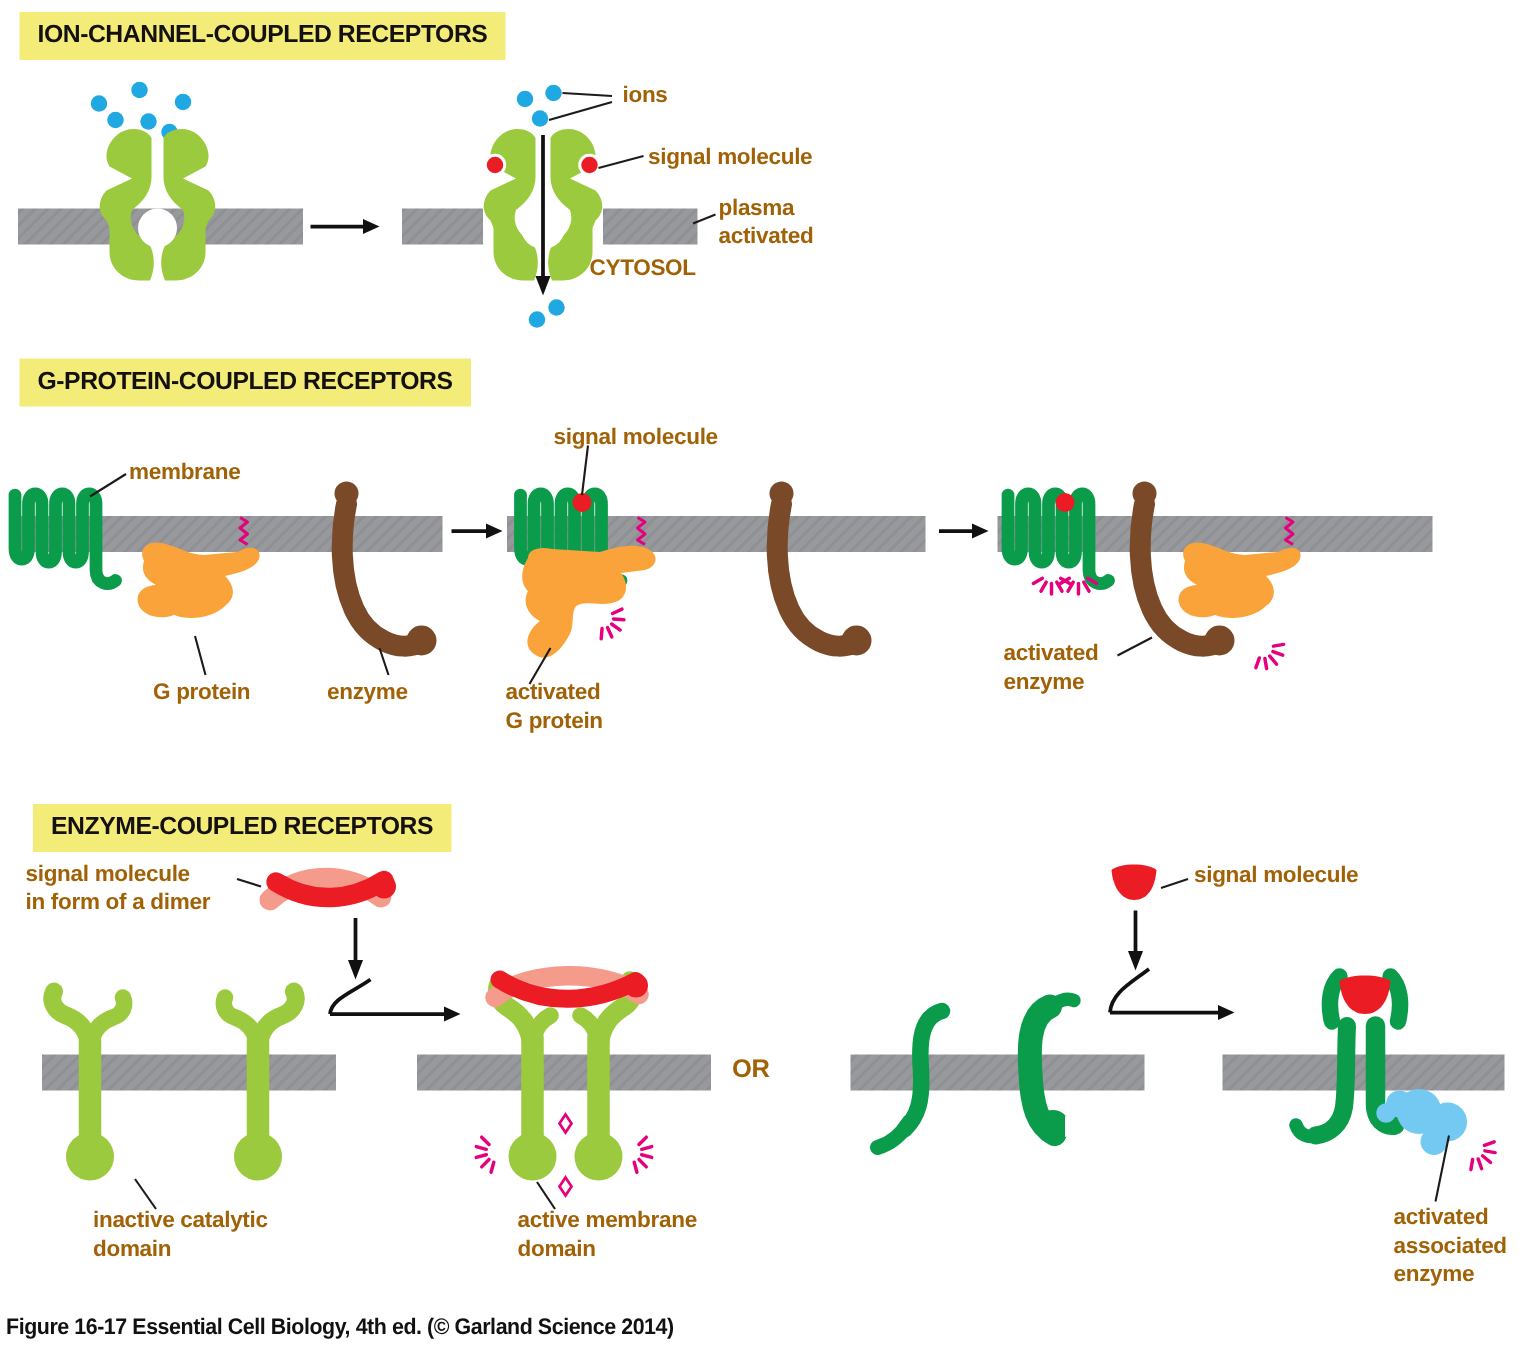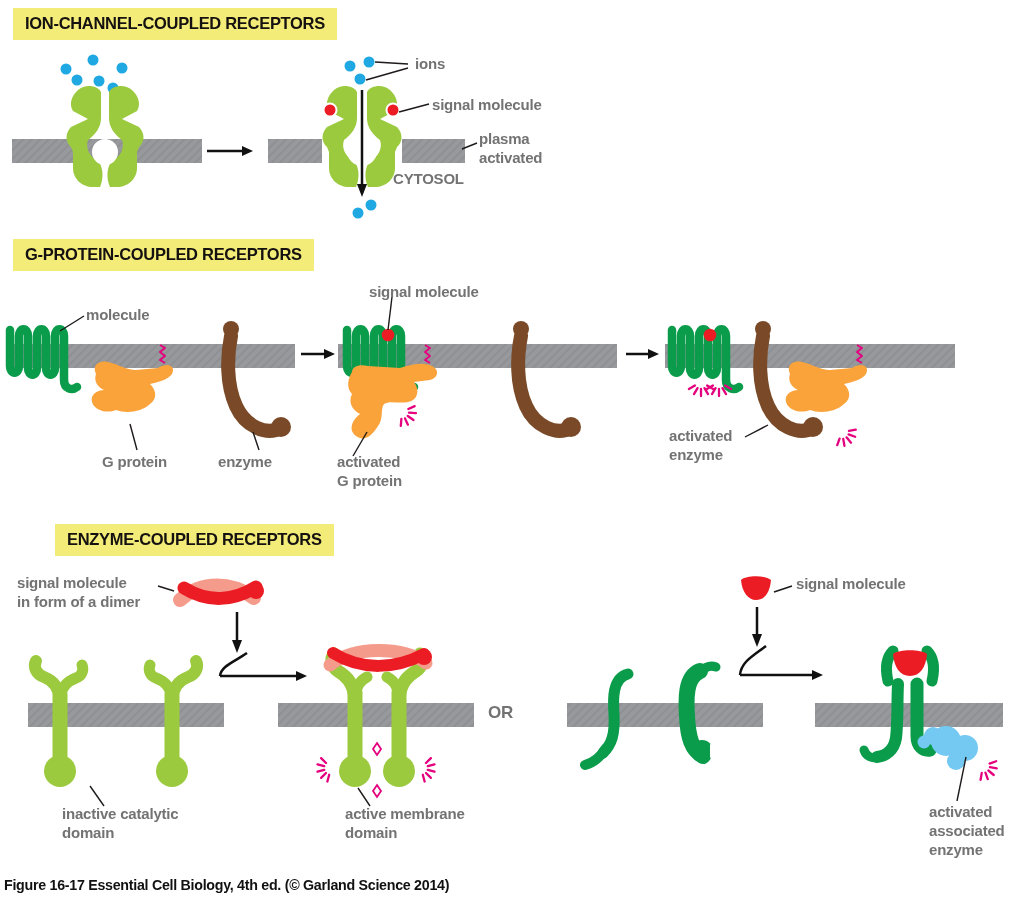--- a/index.html
+++ b/index.html
@@ -3,21 +3,21 @@
 <meta charset="utf-8">
 <style>
   html,body{margin:0;padding:0;background:#ffffff;}
   .canvas{
     position:relative;width:1025px;height:906px;background:#ffffff;overflow:hidden;
     font-family:"Liberation Sans","DejaVu Sans",sans-serif;color:#1d1a19;
   }
   .art{position:absolute;left:0;top:0;width:1025px;height:906px;}
   .lbl{
     position:absolute;font-weight:bold;font-size:15px;line-height:1.27;
-    white-space:pre-line;letter-spacing:-0.2px;color:#737373;
+    white-space:pre-line;letter-spacing:-0.2px;color:#a16207;
   }
   .title{
     position:absolute;background:#f3ec79;padding:6px 12px 7px 12px;
     font-weight:bold;font-size:16.5px;letter-spacing:-0.3px;color:#141110;
     white-space:nowrap;
   }
   .or{font-size:17px;}
   .caption{
     position:absolute;font-weight:bold;font-size:15px;letter-spacing:-0.3px;
     transform:scaleX(0.95);transform-origin:left center;white-space:nowrap;color:#111;
@@ -261,29 +261,29 @@
           <circle cx="924" cy="742" r="6.5"></circle>
       <circle cx="956" cy="761" r="9"></circle>
     </g>
     <use href="#fan" transform="translate(983,766) rotate(-50)"></use>
     <line x1="966" y1="757" x2="957" y2="801" stroke="#1d1a19" stroke-width="1.4"></line>
   </g>
 </svg>
 
 <div class="title" style="left:13px;top:8px;">ION-CHANNEL-COUPLED RECEPTORS</div>
 <div class="title" style="left:13px;top:239px;">G-PROTEIN-COUPLED RECEPTORS</div>
-<div class="title" style="left:22px;top:524px;margin-left:33px;">ENZYME-COUPLED RECEPTORS</div>
+<div class="title" style="left:22px;top:536px;">ENZYME-COUPLED RECEPTORS</div>
 
 <div class="lbl" style="left:415px;top:54px;">ions</div>
 <div class="lbl" style="left:432px;top:95px;">signal molecule</div>
 <div class="lbl" style="left:479px;top:129px;">plasma
 activated</div>
 <div class="lbl" style="left:393px;top:169px;">CYTOSOL</div>
 
-<div class="lbl" style="left:86px;top:305px;">molecule</div>
+<div class="lbl" style="left:86px;top:305px;">membrane</div>
 <div class="lbl" style="left:102px;top:452px;">G protein</div>
 <div class="lbl" style="left:218px;top:452px;">enzyme</div>
 <div class="lbl" style="left:369px;top:282px;">signal molecule</div>
 <div class="lbl" style="left:337px;top:452px;">activated
 G protein</div>
 <div class="lbl" style="left:669px;top:426px;">activated
 enzyme</div>
 
 <div class="lbl" style="left:17px;top:573px;">signal molecule
 in form of a dimer</div>

